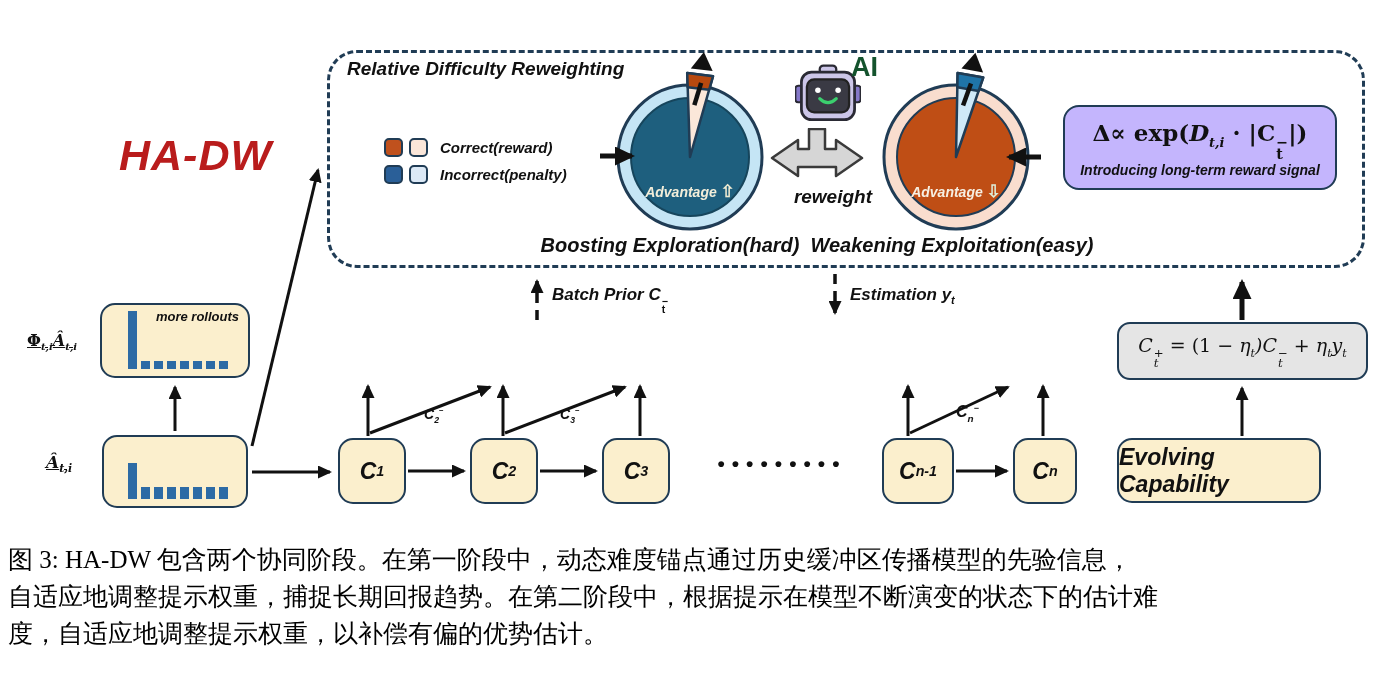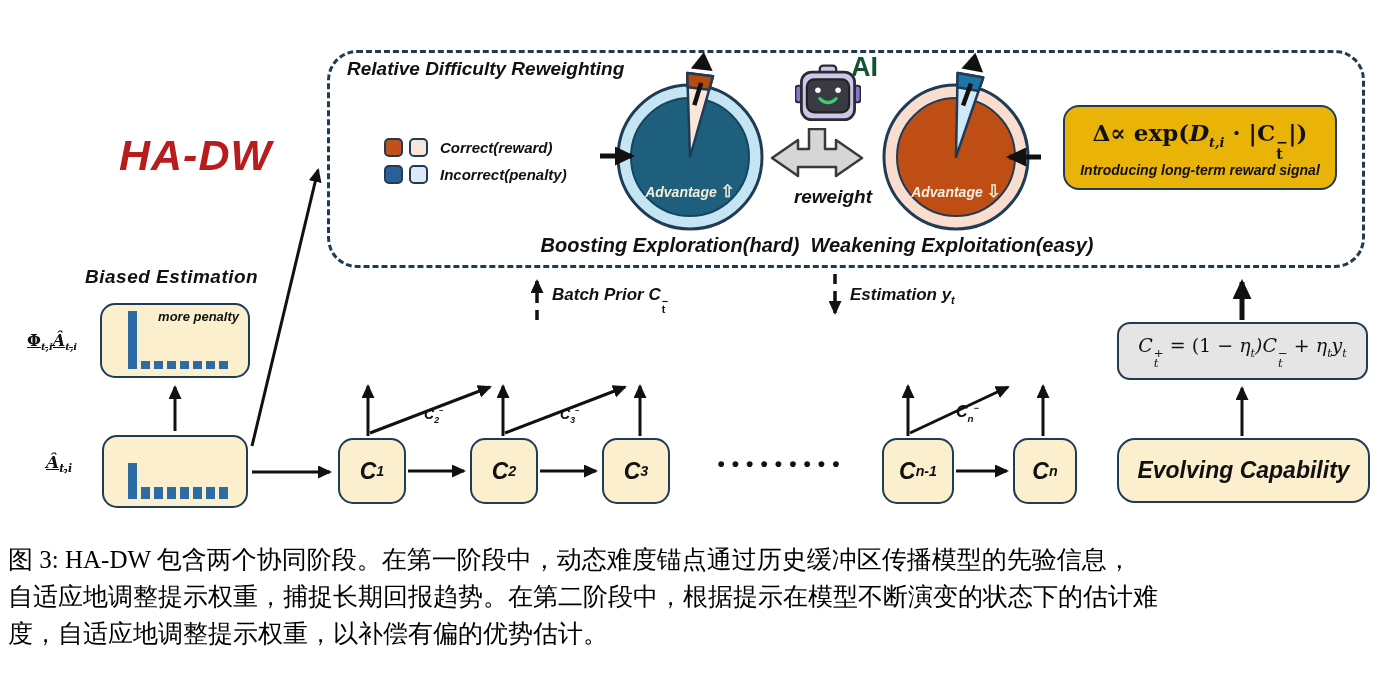--- a/index.html
+++ b/index.html
@@ -4,21 +4,21 @@
 <style>
   html,body{margin:0;padding:0;background:#fff;}
   .canvas{position:relative;width:1398px;height:674px;background:#fff;overflow:hidden;
           font-family:"Liberation Sans",sans-serif;color:#111;}
   .abs{position:absolute;}
   .bi{font-weight:bold;font-style:italic;font-family:"Liberation Sans",sans-serif;}
   .serif{font-family:"DejaVu Serif",serif;text-decoration:underline;}
   .ybox{background:#FBEFCD;border:2.5px solid #203C55;border-radius:15px;box-sizing:border-box;}
   .gbox{background:#E5E5E5;border:2.5px solid #203C55;border-radius:13px;box-sizing:border-box;}
   .panel{border:3.5px dashed #203C55;border-radius:30px;box-sizing:border-box;}
-  .greenbox{background:#eab308;border:2.5px solid #203C55;border-radius:16px;box-sizing:border-box;}
+  .greenbox{background:#c4b5fd;border:2.5px solid #203C55;border-radius:16px;box-sizing:border-box;}
   .legend-row{display:flex;align-items:center;gap:6px;margin-bottom:8px;}
   .sq{width:19px;height:19px;border:2.5px solid #203C55;border-radius:5px;box-sizing:border-box;}
   .bars{position:absolute;display:flex;align-items:flex-end;gap:4px;}
   .bar{width:9px;background:#2D6BA5;}
   .node{display:flex;align-items:center;justify-content:center;font-size:23px;}
   .node sub,.edge-label sub{font-size:0.62em;font-style:italic;}
   .edge-label sup{font-size:0.55em;}
   .ss{display:inline-flex;flex-direction:column;align-items:flex-start;vertical-align:-0.45em;
       line-height:0.8;font-size:0.62em;margin-left:1px;font-style:normal;}
   .formula{font-family:"DejaVu Serif",serif;}
@@ -120,24 +120,23 @@
   <div class="abs gbox" style="left:1117px;top:322px;width:251px;height:58px;display:flex;align-items:center;justify-content:center;">
     <span class="formula" style="font-size:19px;"><span class="it">C</span><span class="ss">
           <span>+</span>
           <span class="it">t</span>
         </span> <span>= (1 −</span> <span class="it">η</span><sub style="font-size:11px;" class="it">t</sub><span class="it">)C</span><span class="ss">
           <span>−</span>
           <span class="it">t</span>
         </span> <span>+</span> <span class="it">η</span><sub style="font-size:11px;" class="it">t</sub><span class="it">y</span><sub style="font-size:11px;" class="it">t</sub></span>
   </div>
 
-  <div class="abs bi" style="left:85px;top:266px;font-size:19px;letter-spacing:0.5px;">Biased Estimation</div>
 
   <div class="abs ybox" style="left:100px;top:303px;width:150px;height:75px;">
-    <div class="abs bi" style="right:9px;top:4px;font-size:13px;">more penalty</div>
+    <div class="abs bi" style="right:9px;top:4px;font-size:13px;">more rollouts</div>
     <div class="bars" style="left:26px;bottom:7px;">
         <div class="bar" style="height: 58px;"></div>
         <div class="bar" style="height: 8px;"></div>
         <div class="bar" style="height: 8px;"></div>
         <div class="bar" style="height: 8px;"></div>
         <div class="bar" style="height: 8px;"></div>
         <div class="bar" style="height: 8px;"></div>
         <div class="bar" style="height: 8px;"></div>
         <div class="bar" style="height: 8px;"></div>
       </div>
@@ -178,21 +177,21 @@
       <span>C</span>
       <sub>n</sub>
     </div>
 
   <div class="abs" style="left:708px;top:452px;width:148px;text-align:center;font-size:21px;font-weight:bold;letter-spacing:7px;">•••••••••</div>
 
   <div class="abs bi edge-label" style="left:424px;top:406px;font-size:14px;"><span>C</span><sub>2</sub><sup>−</sup></div>
   <div class="abs bi edge-label" style="left:560px;top:406px;font-size:14px;"><span>C</span><sub>3</sub><sup>−</sup></div>
   <div class="abs bi edge-label" style="left:956px;top:403px;font-size:16px;"><span>C</span><sub>n</sub><sup>−</sup></div>
 
-  <div class="abs ybox" style="left:1117px;top:438px;width:253px;height:65px;display:flex;align-items:center;justify-content:center;border-radius:18px;">
+  <div class="abs ybox" style="left:1117px;top:438px;width:204px;height:65px;display:flex;align-items:center;justify-content:center;">
     <span class="bi" style="font-size:23px;">Evolving Capability</span>
   </div>
 
   <div class="abs caption" style="left:8px;top:541px;width:1392px;">
     <div>图 3: HA-DW 包含两个协同阶段。在第一阶段中，动态难度锚点通过历史缓冲区传播模型的先验信息，</div>
     <div>自适应地调整提示权重，捕捉长期回报趋势。在第二阶段中，根据提示在模型不断演变的状态下的估计难</div>
     <div>度，自适应地调整提示权重，以补偿有偏的优势估计。</div>
   </div>
 
   <svg class="abs" style="left:0;top:0;pointer-events:none;" width="1398" height="674" viewBox="0 0 1398 674">

